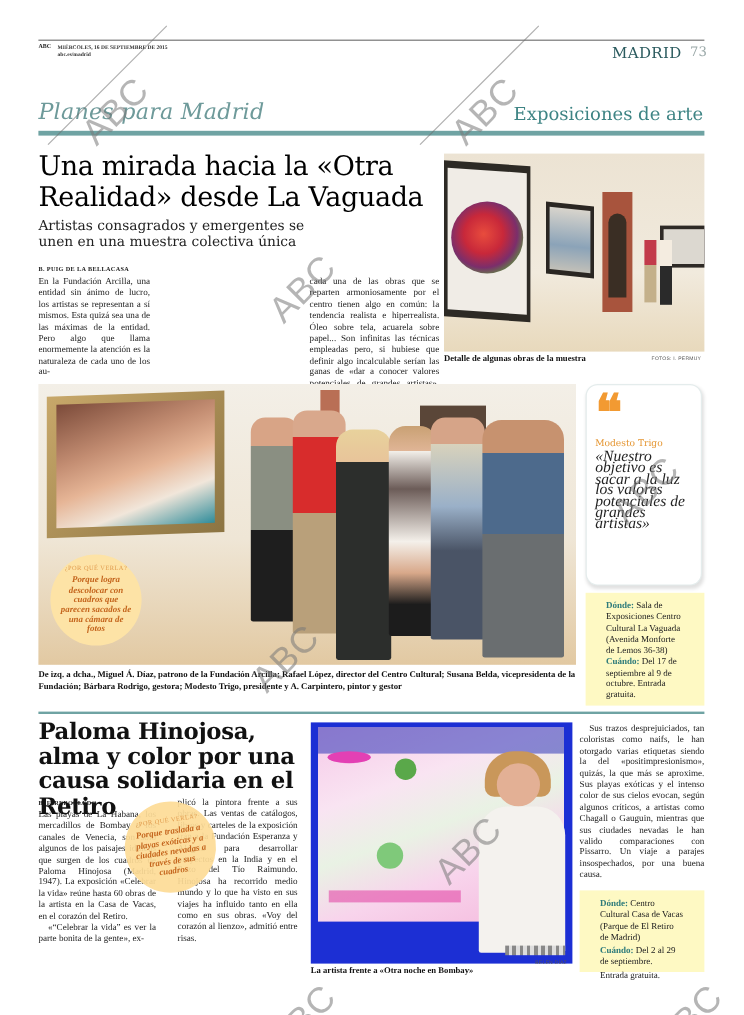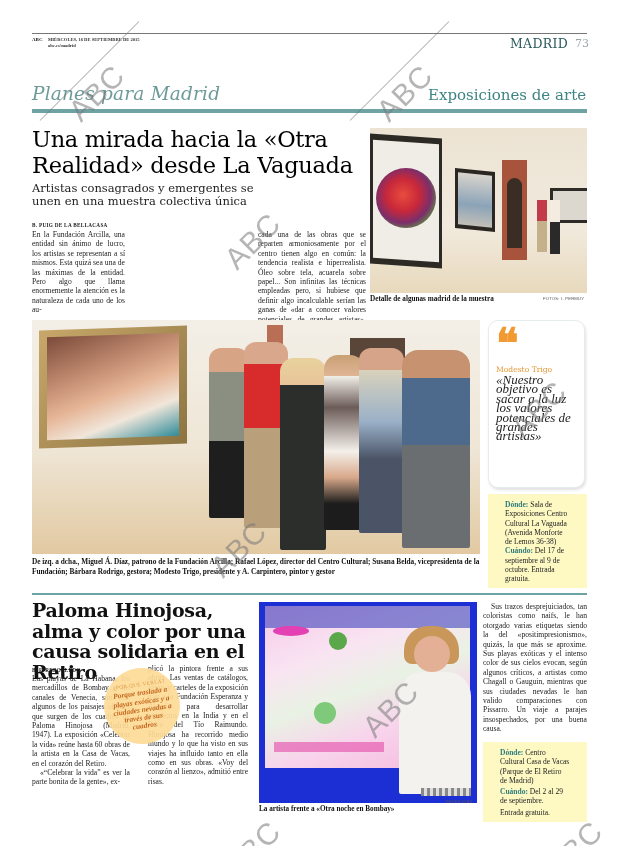--- a/index.html
+++ b/index.html
@@ -86,36 +86,40 @@
   <div class="abs" style="left:6px;top:40px;width:60px;height:60px;border-radius:50%;background:radial-gradient(circle at 45% 45%,#e84c3d 0%,#c8283a 35%,#7b2e6b 60%,#5a9a3c 80%,#e9dcd0 100%);"></div>
   <div class="abs" style="left:85px;top:42px;width:40px;height:60px;background:#2a2622;transform:skewY(6deg);"></div>
   <div class="abs" style="left:88px;top:46px;width:34px;height:52px;background:linear-gradient(180deg,#d8d4cc,#8ba3b8 60%,#c2c0b8);transform:skewY(6deg);"></div>
   <div class="abs" style="left:132px;top:32px;width:25px;height:100px;background:#a8543d;"></div>
   <div class="abs" style="left:137px;top:50px;width:15px;height:70px;background:#3a2e24;border-radius:8px 8px 0 0;"></div>
   <div class="abs" style="left:180px;top:60px;width:40px;height:35px;background:#2e2a26;"></div>
   <div class="abs" style="left:183px;top:63px;width:34px;height:29px;background:#dcd8d0;"></div>
   <div class="abs" style="left:167px;top:72px;width:10px;height:52px;background:linear-gradient(180deg,#c23a4a 0,#c23a4a 40%,#c4b08a 40%);"></div>
   <div class="abs" style="left:180px;top:72px;width:10px;height:54px;background:linear-gradient(180deg,#f4ece0 0,#f4ece0 40%,#2a2a2a 40%);"></div>
 </div>
-<div class="abs caption" style="left:370px;top:295px;font-size:7.2px;">Detalle de algunas madrid de la muestra</div>
+<div class="abs caption" style="left:370px;top:295px;font-size:7.2px;">Detalle de algunas obras de la muestra</div>
 <div class="abs credit" style="left:543px;top:296px;">FOTOS: I. PERMUY</div>
 
 <div class="abs photo" style="left:32px;top:320px;width:448px;height:234px;background:linear-gradient(180deg,#f3efe7 0%,#efe6d6 55%,#e2c9a2 100%);">
   <div class="abs" style="left:7px;top:8px;width:148px;height:118px;background:linear-gradient(135deg,#c8a86a,#8c7442);transform:skewY(-2deg);"></div>
   <div class="abs" style="left:15px;top:15px;width:132px;height:103px;background:linear-gradient(160deg,#7c4b3a 0%,#c38d72 35%,#e6b596 55%,#f1e6da 75%,#2f8c9a 100%);transform:skewY(-2deg);"></div>
   <div class="abs" style="left:235px;top:5px;width:16px;height:100px;background:#b96f55;"></div>
   <div class="abs" style="left:318px;top:18px;width:55px;height:48px;background:#5a4638;"></div>
 
   <div class="abs" style="left:177px;top:28px;width:40px;height:170px;background:linear-gradient(180deg,#d8a486 0,#d8a486 14%,#8a8f82 14%,#8a8f82 55%,#1e1e1e 55%);border-radius:12px 12px 2px 2px;"></div>
   <div class="abs" style="left:212px;top:22px;width:44px;height:186px;background:linear-gradient(180deg,#d9a88c 0,#d9a88c 12%,#d82c2c 12%,#d82c2c 46%,#b9a07a 46%);border-radius:12px 12px 2px 2px;"></div>
   <div class="abs" style="left:248px;top:38px;width:46px;height:192px;background:linear-gradient(180deg,#e8d29c 0,#e8c49a 14%,#2c2e2c 14%);border-radius:14px 14px 2px 2px;"></div>
   <div class="abs" style="left:292px;top:35px;width:40px;height:175px;background:linear-gradient(180deg,#c9a174 0,#e0b596 12%,#f2efe9 12%,#6c5c58 30%,#f4f0ea 55%,#d8a88a 70%,#1c1c1c 85%);border-radius:14px 14px 2px 2px;"></div>
   <div class="abs" style="left:327px;top:28px;width:45px;height:185px;background:linear-gradient(180deg,#d6a488 0,#d6a488 12%,#d8d2bc 12%,#9ab0c8 40%,#4a5466 60%);border-radius:12px 12px 2px 2px;"></div>
   <div class="abs" style="left:370px;top:30px;width:68px;height:198px;background:linear-gradient(180deg,#c7926f 0,#c7926f 14%,#4d6a8c 14%,#4d6a8c 48%,#6a6e70 48%);border-radius:16px 16px 2px 2px;"></div>
 
+  <div class="abs sticker" style="left:10px;top:142px;width:76px;height:76px;">
+    <div class="st-title">¿POR QUÉ VERLA?</div>
+    <div class="st-body" style="width:62px;">Porque logra descolocar con cuadros que parecen sacados de una cámara de fotos</div>
+  </div>
 </div>
 <div class="abs caption" style="left:32px;top:557px;width:455px;font-size:7.3px;line-height:9.6px;">De izq. a dcha., Miguel Á. Díaz, patrono de la Fundación Arcilla; Rafael López, director del Centro Cultural; Susana Belda, vicepresidenta de la Fundación; Bárbara Rodrigo, gestora; Modesto Trigo, presidente y A. Carpintero, pintor y gestor</div>
 
 <div class="abs quote-box">
   <div class="quote-mark">❝</div>
   <div class="quote-name">Modesto Trigo</div>
   <div class="quote-text">«Nuestro objetivo es sacar a la luz los valores potenciales de grandes artistas»</div>
 </div>
 
 <div class="abs info-box" style="left:488px;top:494px;width:99px;height:94px;">
@@ -155,21 +159,21 @@
   <div class="abs" style="left:140px;top:70px;width:72px;height:122px;background:#f4f2ee;border-radius:24px 24px 2px 2px;"></div>
   <div class="abs" style="left:162px;top:186px;width:50px;height:8px;background:repeating-linear-gradient(90deg,#888 0 3px,#ddd 3px 6px);"></div>
 </div>
 <div class="abs caption" style="left:259px;top:805px;font-size:7.2px;">La artista frente a «Otra noche en Bombay»</div>
 <div class="abs credit" style="left:446px;top:799px;">BELÉN DÍAZ</div>
 
 <div class="abs col" style="left:483px;top:602px;width:104px;">
   <p class="ind">Sus trazos desprejuiciados, tan coloristas como naifs, le han otorgado varias etiquetas siendo la del «positimpresionismo», quizás, la que más se aproxime. Sus playas exóticas y el intenso color de sus cielos evocan, según algunos críticos, a artistas como Chagall o Gauguin, mientras que sus ciudades nevadas le han valido comparaciones con Pissarro. Un viaje a parajes insospechados, por una buena causa.</p>
 </div>
 
-<div class="abs info-box" style="left:483px;top:742px;width:104px;height:80px;">
+<div class="abs info-box" style="left:483px;top:742px;width:104px;height:68px;">
   <div>
     <span class="info-label">Dónde:</span>
     <span>Centro Cultural Casa de Vacas (Parque de El Retiro de Madrid)</span>
   </div>
   <div style="margin-top:2px;">
     <span class="info-label">Cuándo:</span>
     <span>Del 2 al 29 de septiembre.</span>
   </div>
   <div style="margin-top:2px;">Entrada gratuita.</div>
 </div>

